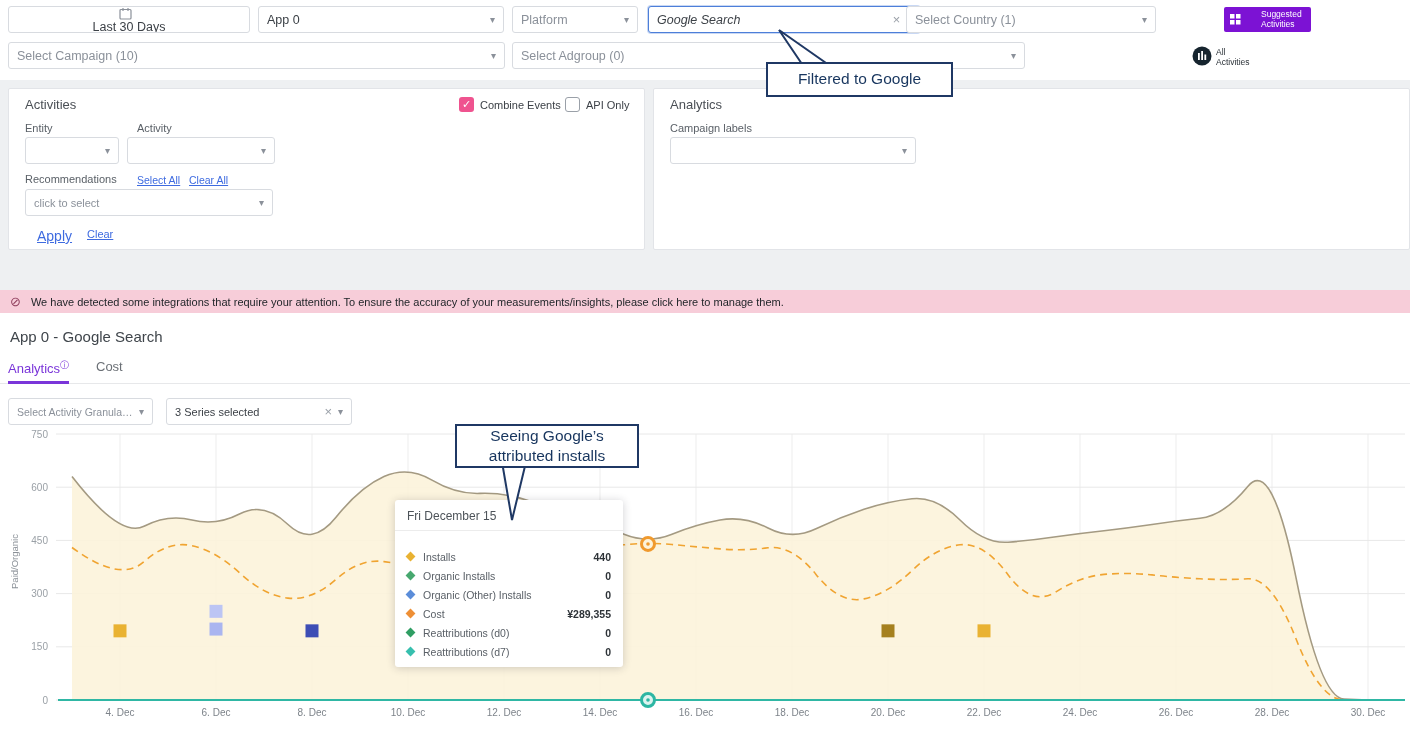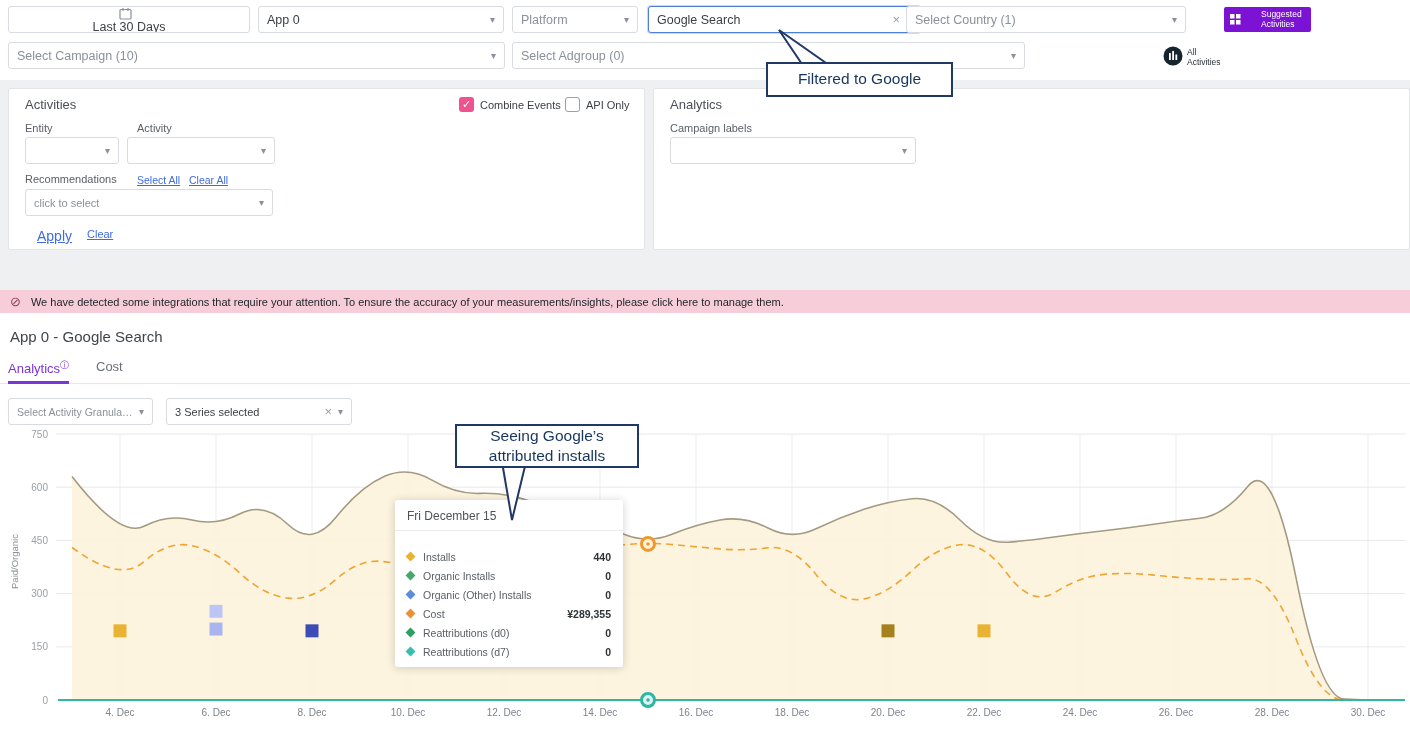--- a/index.html
+++ b/index.html
@@ -88,32 +88,32 @@
   <div class="dd" style="left:258px; top:6px; width:246px;">
     <span class="grow">App 0</span>
     <span class="caret">▾</span>
   </div>
 
   <div class="dd ph" style="left:512px; top:6px; width:126px;">
     <span class="grow">Platform</span>
     <span class="caret">▾</span>
   </div>
 
-  <div class="dd focused" style="left:648px; top:6px; width:272px;">
+  <div class="dd focused" style="left:648px; top:6px; width:272px;font-style:italic;">
     <span class="grow">Google Search</span>
     <span class="clear">×</span>
     <span class="caret">▾</span>
   </div>
 
-  <div class="dd ph" style="left:906px; top:6px; width:280px;">
+  <div class="dd ph" style="left:906px; top:6px; width:250px;">
     <span class="grow">Select Country (1)</span>
     <span class="caret">▾</span>
   </div>
 
-  <div class="act-btn" style="left:1163px; top:6px;margin-top:40px;">
+  <div class="act-btn" style="left:1192px; top:6px;margin-top:40px;">
     <span>
       <svg width="20" height="20" viewBox="0 0 20 20">
           <circle cx="10" cy="10" r="9.5" fill="#16242e"></circle>
           <rect x="6" y="7" width="1.8" height="7" fill="#fff"></rect>
           <rect x="9.2" y="5" width="1.8" height="9" fill="#fff"></rect>
           <rect x="12.4" y="8.5" width="1.8" height="5.5" fill="#fff"></rect>
         </svg>
     </span>
     <span class="act-label">All Activities</span>
   </div>

